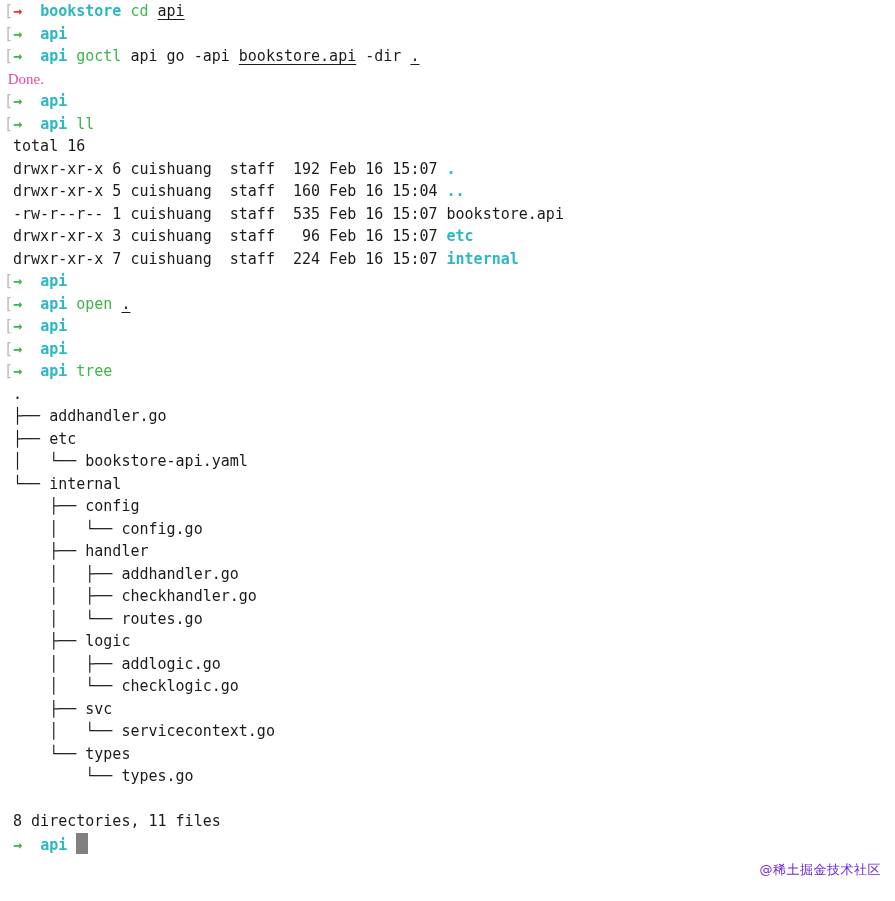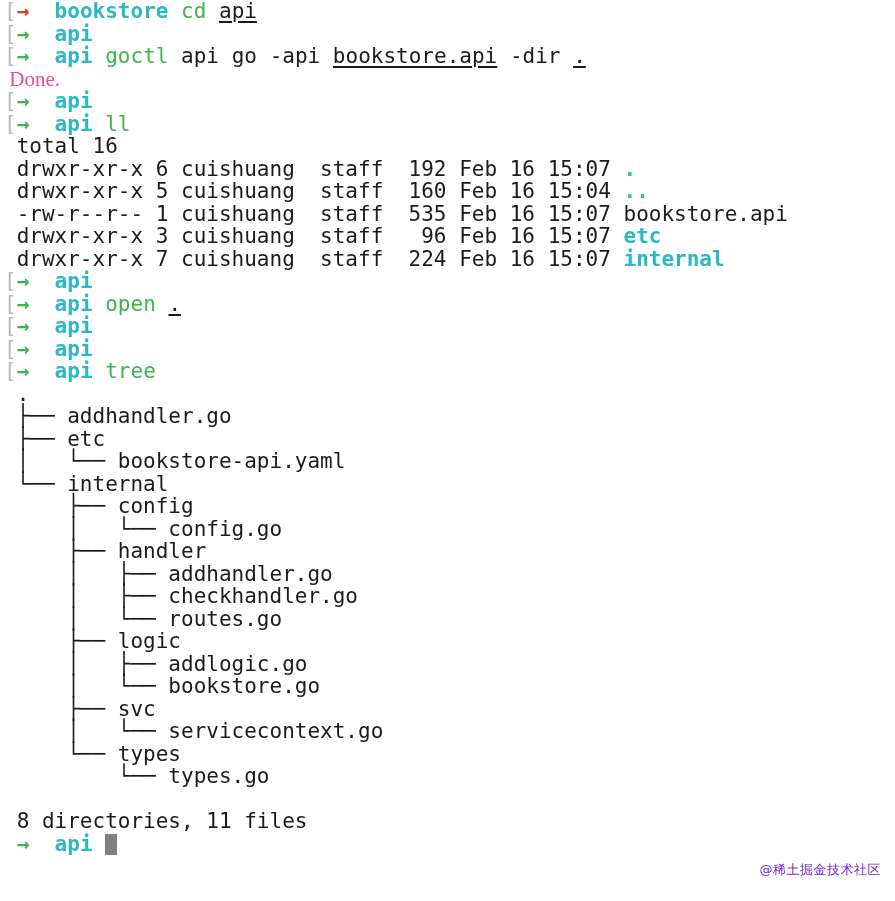--- a/index.html
+++ b/index.html
@@ -22,21 +22,21 @@
     border-radius: 10px;
     overflow: hidden;
     box-sizing: border-box;
     padding: 0 0 0 4px;
   }
 
   .line {
     height: 22.5px;
     line-height: 22.5px;
     white-space: pre;
-    font-size: 21px;
+    font-size: 15px;
     letter-spacing: 0px;
     color: #1b1b1b;
     font-family: "DejaVu Sans Mono", "Liberation Mono", monospace;
   }
 
   
   .bracket {
     color: #b9b9b9;
   }
   .arrow-red {
@@ -124,21 +124,21 @@
       <div class="line"><span class="tree"> │   └── bookstore-api.yaml</span></div>
       <div class="line"><span class="tree"> └── internal</span></div>
       <div class="line"><span class="tree">     ├── config</span></div>
       <div class="line"><span class="tree">     │   └── config.go</span></div>
       <div class="line"><span class="tree">     ├── handler</span></div>
       <div class="line"><span class="tree">     │   ├── addhandler.go</span></div>
       <div class="line"><span class="tree">     │   ├── checkhandler.go</span></div>
       <div class="line"><span class="tree">     │   └── routes.go</span></div>
       <div class="line"><span class="tree">     ├── logic</span></div>
       <div class="line"><span class="tree">     │   ├── addlogic.go</span></div>
-      <div class="line"><span class="tree">     │   └── bookstore.go</span></div>
+      <div class="line"><span class="tree">     │   └── checklogic.go</span></div>
       <div class="line"><span class="tree">     ├── svc</span></div>
       <div class="line"><span class="tree">     │   └── servicecontext.go</span></div>
       <div class="line"><span class="tree">     └── types</span></div>
       <div class="line"><span class="tree">         └── types.go</span></div>
       <div class="line"><span class="out">&nbsp;</span></div>
       <div class="line"><span class="out"> 8 directories, 11 files</span></div>
       <div class="line"><span class="bracket"> </span><span class="arrow-green">→</span><span class="out">  </span><span class="cwd">api</span><span class="out"> </span><span class="cursor"></span></div>
     </div>
   <div id="watermark">@稀土掘金技术社区</div>
 </div>

